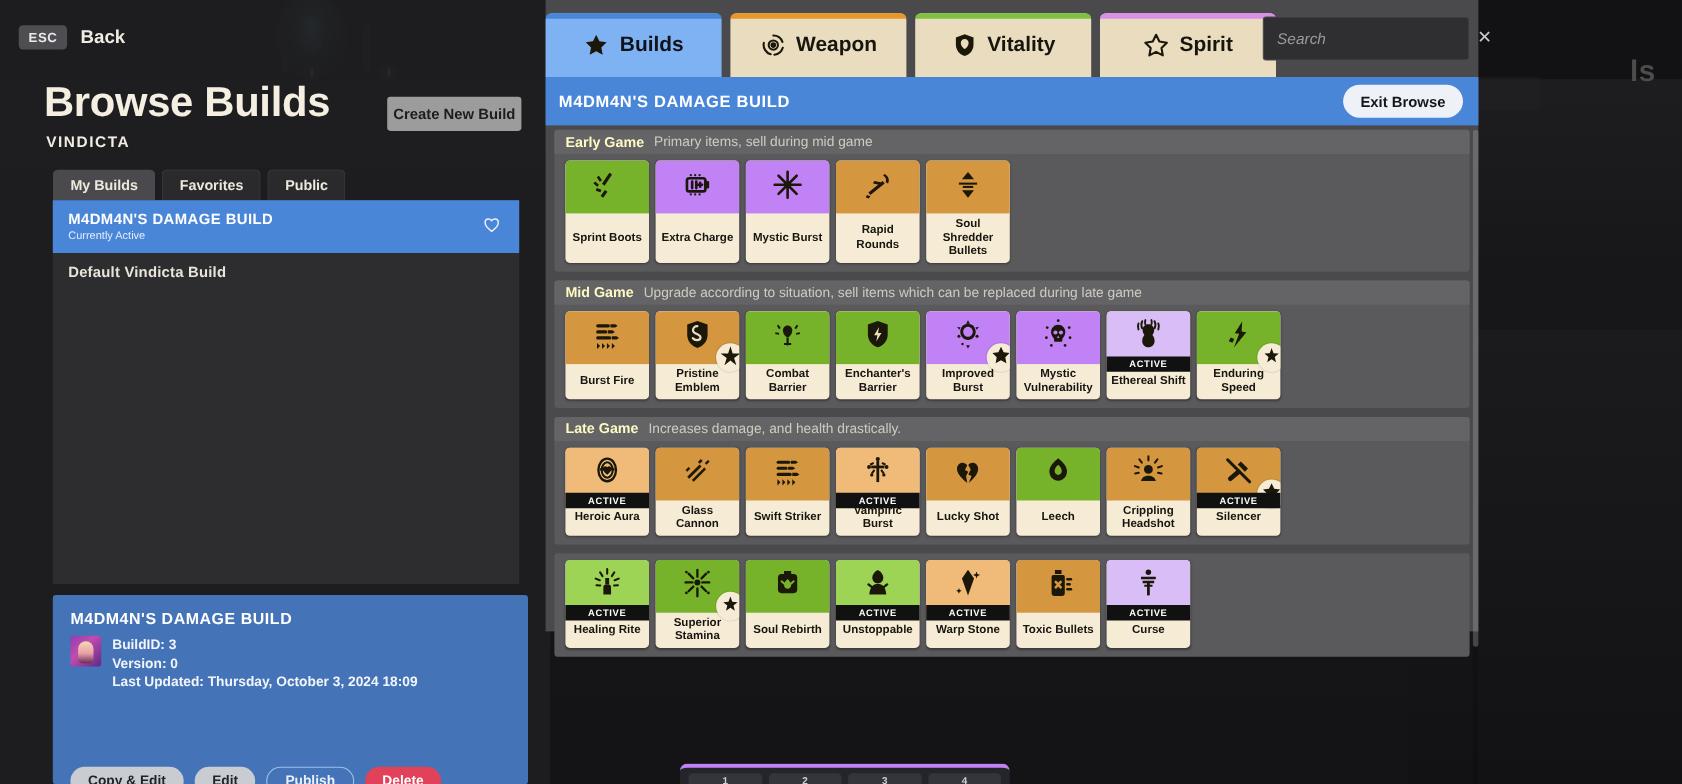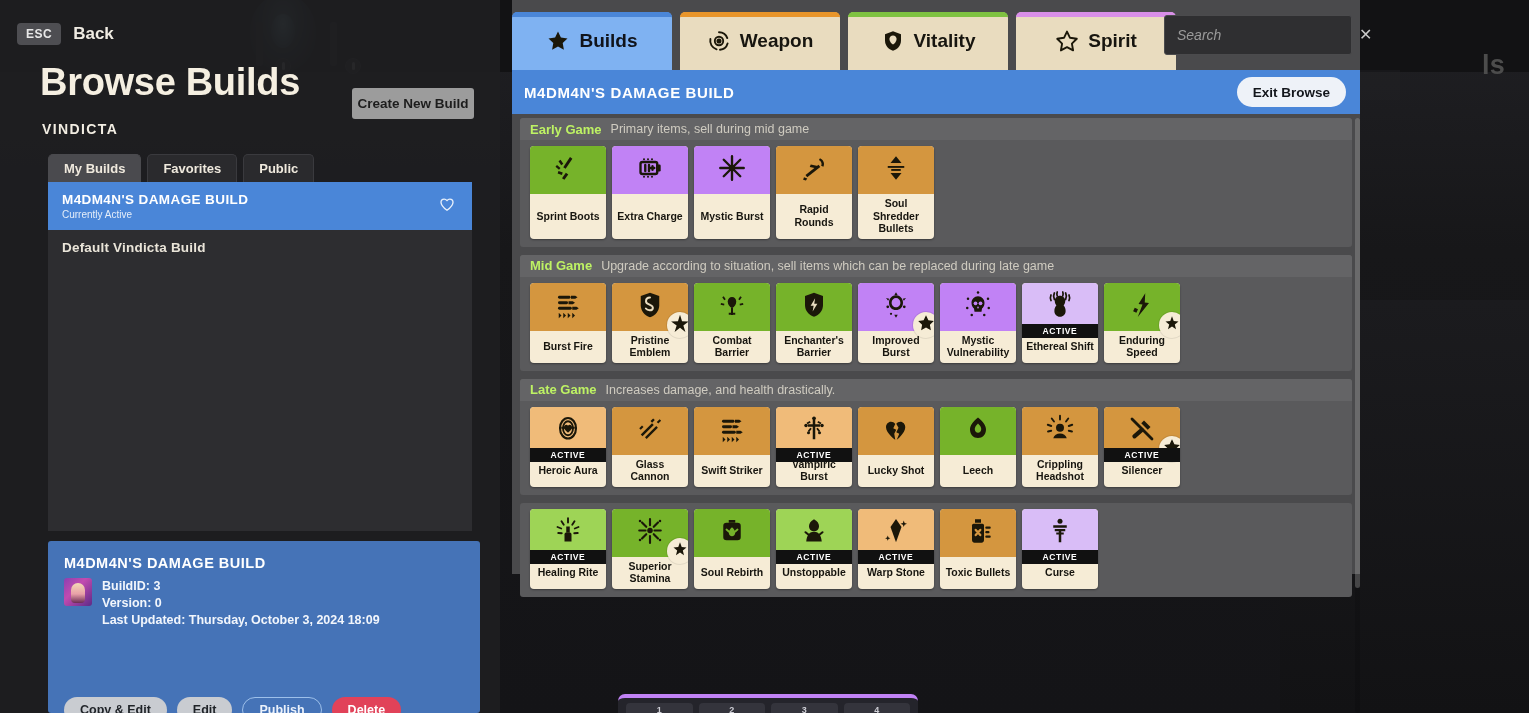--- a/index.html
+++ b/index.html
@@ -40,21 +40,21 @@
       background:linear-gradient(180deg,#1b1b1e 0%, #121214 100%); }
 
   
   .left-pane { position:absolute; left:0; top:0; width:500px; height:713px;
       background:rgba(30,30,32,.93); }
   .esc-row { position:absolute; left:17px; top:23px; display:flex; align-items:center; gap:12px; }
   .esc-key { background:#4e4e52; color:#e8e8e8; font-size:12px; font-weight:700;
       padding:4px 9px; border-radius:4px; letter-spacing:.5px; }
   .back-label { color:#f0ece3; font-size:17px; font-weight:600; }
 
-  .page-title { position:absolute; left:40px; top:61px; font-size:38px; font-weight:800;
+  .page-title { position:absolute; left:40px; top:72px; font-size:38px; font-weight:800;
       color:#f5efe1; letter-spacing:-.3px; }
   .hero-label { position:absolute; left:42px; top:121px; font-size:14px; font-weight:700;
       color:#f2ede2; letter-spacing:1.4px; }
   .create-btn { position:absolute; left:352px; top:88px; width:122px; height:31px;
       background:#9c9c9c; border-radius:3px; color:#1d1d1d; font-size:13.5px;
       font-weight:600; display:flex; align-items:center; justify-content:center;
       border:none; cursor:pointer; font-family:inherit; }
 
   .tabs-row { position:absolute; left:48px; top:154px; display:flex; gap:6px; }
   .tab { height:28px; padding:0 15px; border-radius:5px 5px 0 0;
@@ -85,21 +85,21 @@
 
   .detail-actions { position:absolute; left:16px; bottom:-10px; display:flex; gap:10px; }
   .act-btn { height:26px; padding:0 16px; border-radius:13px; font-size:12.5px;
       font-weight:700; display:flex; align-items:center; justify-content:center;
       cursor:pointer; border:none; font-family:inherit; }
   .act-btn.grey { background:#c9ccd1; color:#1f2328; }
   .act-btn.outline { background:transparent; color:#eaf1fb; border:1.5px solid #9dc0ea; }
   .act-btn.danger { background:#e14259; color:#ffffff; }
 
   
-  .right-pane { position:absolute; left:512px; top:0; width:848px; height:574px;
+  .right-pane { position:absolute; left:496px; top:0; width:848px; height:574px;
       background:#4a4a4c; }
   .tabbar { position:absolute; left:0; top:12px; height:58px; display:flex; gap:8px; }
   .gtab { position:relative; width:160px; height:58px; border-radius:6px 6px 0 0;
       background:#e9dcbf; display:flex; align-items:center; justify-content:center;
       gap:9px; cursor:pointer; color:#17150f; font-size:19px; font-weight:600; }
   .gtab .stripe { position:absolute; left:0; top:0; width:100%; height:5px;
       border-radius:6px 6px 0 0; }
   .gtab.sel { background:#7fb2f2; color:#10131a; }
   .gtab .ico { width:24px; height:24px; display:inline-flex; }
   .gtab svg { width:24px; height:24px; }
@@ -117,21 +117,21 @@
   .build-header .bh-title { font-size:15px; font-weight:800; color:#ffffff; letter-spacing:.6px; }
   .exit-btn { position:absolute; right:14px; top:7px; height:30px; padding:0 16px;
       border-radius:15px; background:#eef2f8; color:#13161b; font-size:13.5px;
       font-weight:600; display:flex; align-items:center; cursor:pointer;
       border:none; font-family:inherit; }
 
   .sections { position:absolute; left:8px; top:118px; width:832px; height:595px; }
   .section { margin-bottom:8px; background:#5a5a5c; border-radius:3px; padding:0 0 8px 0; }
   .sec-head { height:22px; background:#646466; display:flex; align-items:center;
       gap:9px; padding:0 10px; border-radius:3px 3px 0 0; }
-  .sec-name { font-size:13px; font-weight:800; color:#bef264; }
+  .sec-name { font-size:13px; font-weight:800; color:#fef9c3; }
   .sec-desc { font-size:12.5px; color:#cfcbc0; }
   .items { display:flex; gap:6px; padding:6px 10px 0 10px; flex-wrap:nowrap; }
 
   .item { width:76px; border-radius:4px; overflow:hidden; background:#f6ecd6;
       position:relative; cursor:pointer; flex:none;
       box-shadow:0 1px 2px rgba(0,0,0,.35); display:flex; flex-direction:column; }
   .item .art { height:48px; position:relative; display:flex;
       align-items:center; justify-content:center; }
   .item .art svg { width:30px; height:30px; }
   .item .nm { flex:1; min-height:32px; padding:3px 3px 4px; text-align:center;

